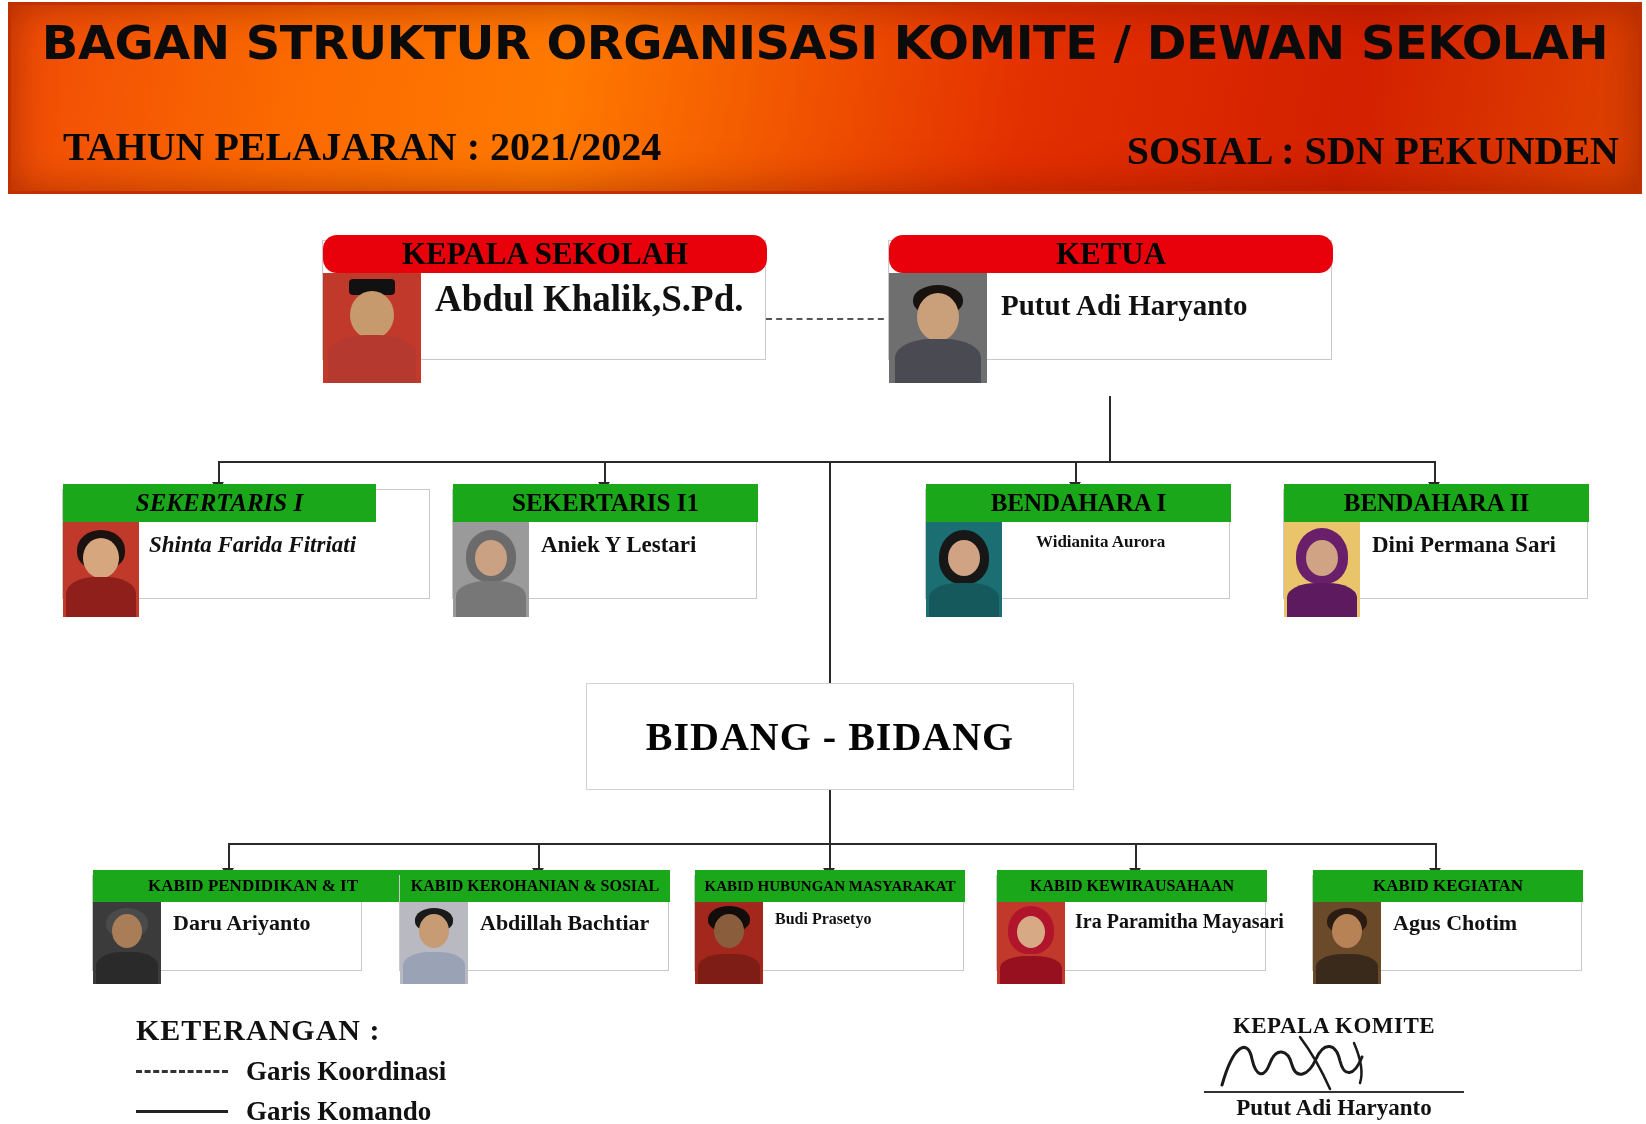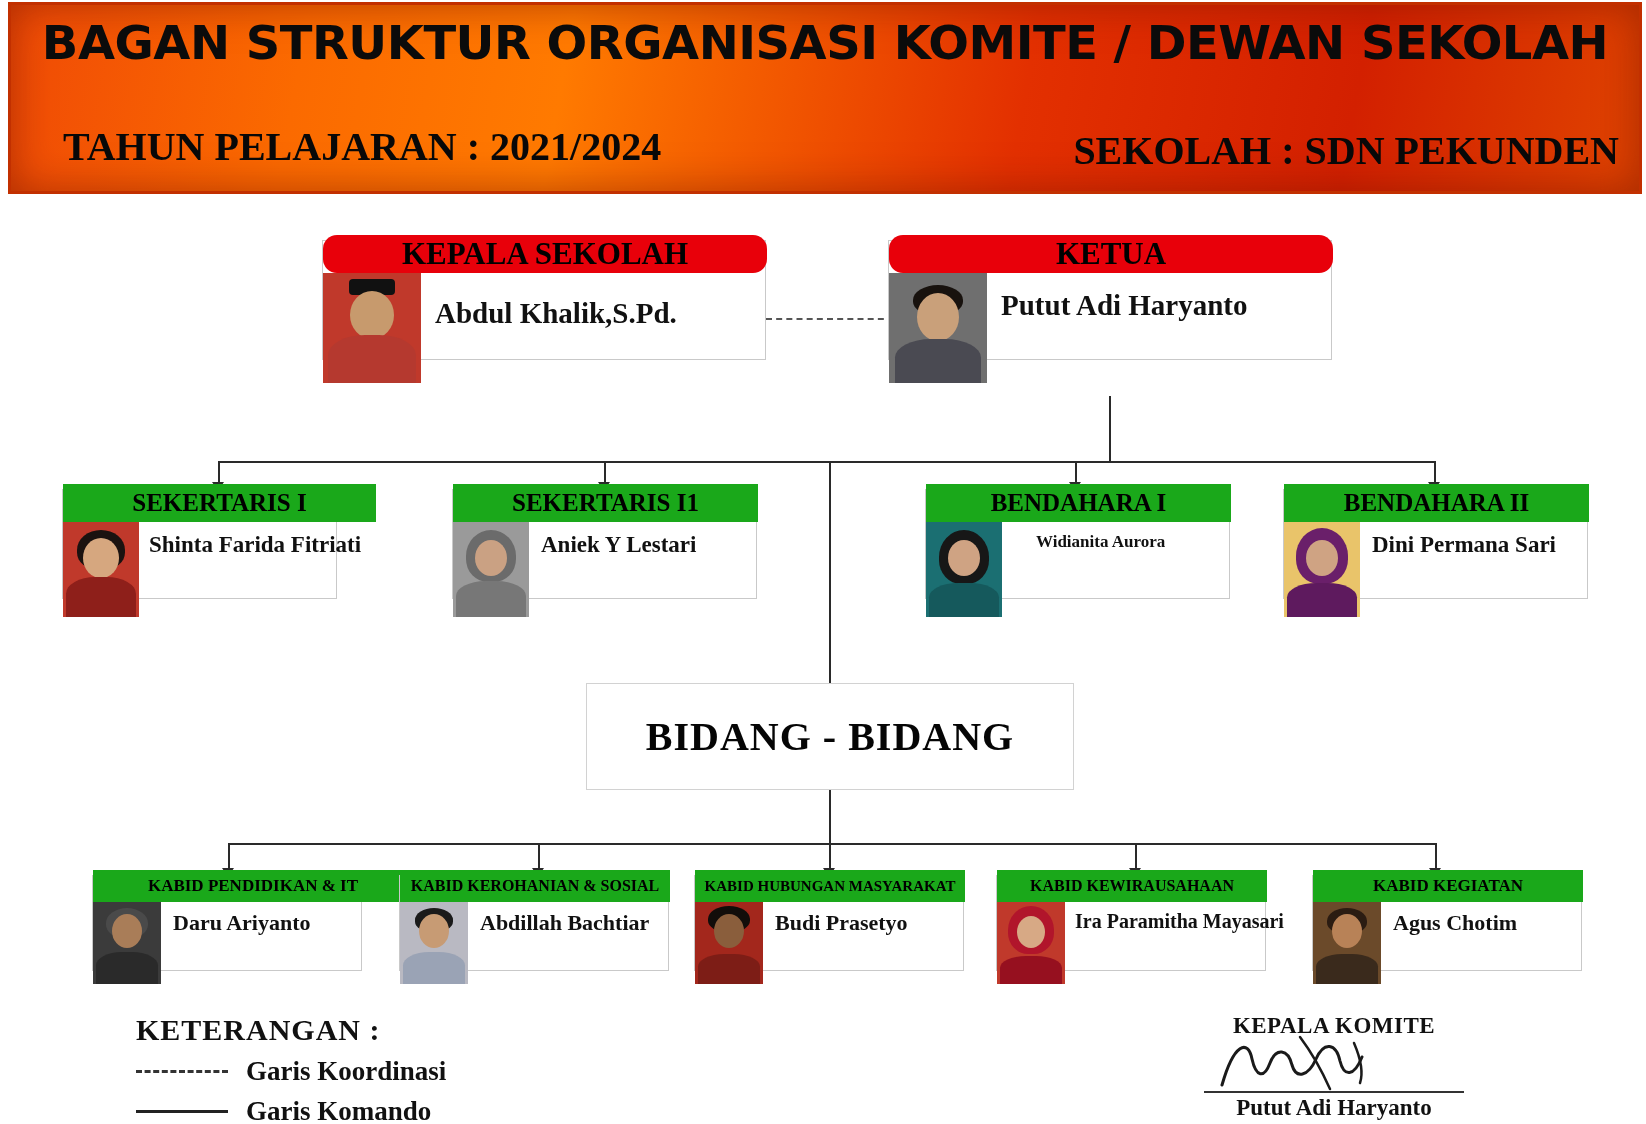--- a/index.html
+++ b/index.html
@@ -158,21 +158,21 @@
   }
   #sign .sig svg { position: absolute; left: 0; top: -6px; }
   #sign .t2 { font-size: 23px; font-weight: bold; border-top: 2px solid #333; padding-top: 2px; }
 </style>
 </head>
 <body>
 
 <div id="banner">
   <div id="banner-title">BAGAN STRUKTUR ORGANISASI KOMITE / DEWAN SEKOLAH</div>
   <div id="banner-year">TAHUN PELAJARAN : 2021/2024</div>
-  <div id="banner-school">SEKOLAH : SDN PEKUNDEN</div>
+  <div id="banner-school">SOSIAL : SDN PEKUNDEN</div>
 </div>
 
 <div class="dashed-h" style="left:766px; top:318px; width:128px;"></div>
 
 <div class="ln v" style="left:1109px; top:396px; height:66px;"></div>
 
 <div class="ln h" style="left:218px; top:461px; width:1216px;"></div>
 
 <div class="ln v" style="left:218px; top:461px; height:28px;"></div>
 <div class="arrow" style="left:212px; top:482px;"></div>
@@ -201,37 +201,37 @@
 <div class="node" style="left:322px; top:240px; width:444px; height:120px;">
   <div class="title red" style="left:0; top:-6px; width:444px; font-size:31px;">KEPALA SEKOLAH</div>
   <div class="photo" style="left:0; top:32px; width:98px; height:110px;">
     <div class="face">
       <div class="bg" style="background:#c0392b;"></div>
       <div class="cap" style="top:6px; width:46px; height:16px; background:#111;"></div>
       <div class="head" style="top:18px; width:44px; height:48px; background:#c79a6d;"></div>
       <div class="body" style="width:88px; height:48px; background:#b5392f;"></div>
     </div>
   </div>
-  <div class="name" style="left:112px; top:56px; font-size:29px;">Abdul Khalik,S.Pd.</div>
+  <div class="name" style="left:112px; top:36px; font-size:37px;">Abdul Khalik,S.Pd.</div>
 </div>
 
 <div class="node" style="left:888px; top:240px; width:444px; height:120px;">
   <div class="title red" style="left:0; top:-6px; width:444px; font-size:31px;">KETUA</div>
   <div class="photo" style="left:0; top:32px; width:98px; height:110px;">
     <div class="face">
       <div class="bg" style="background:#6f6f6f;"></div>
       <div class="hair" style="top:12px; width:50px; height:30px; background:#18120e;"></div>
       <div class="head" style="top:20px; width:42px; height:48px; background:#c9a07a;"></div>
       <div class="body" style="width:86px; height:44px; background:#4a4a52;"></div>
     </div>
   </div>
   <div class="name" style="left:112px; top:48px; font-size:29px;">Putut Adi Haryanto</div>
 </div>
 
-<div class="node" style="left:62px; top:489px; width:275px; height:110px;">
+<div class="node" style="left:62px; top:489px; width:368px; height:110px;font-style:italic;">
   <div class="title green" style="left:0; top:-6px; width:313px; font-size:25px;">SEKERTARIS I</div>
   <div class="photo" style="left:0; top:32px; width:76px; height:95px;">
     <div class="face">
       <div class="bg" style="background:#c0392b;"></div>
       <div class="hair" style="top:8px; width:48px; height:40px; background:#1b1210;"></div>
       <div class="head" style="top:16px; width:36px; height:40px; background:#d6a77f;"></div>
       <div class="body" style="width:70px; height:40px; background:#8e1f1a;"></div>
     </div>
   </div>
   <div class="name" style="left:86px; top:42px; font-size:23px;">Shinta Farida Fitriati</div>
@@ -309,21 +309,21 @@
 <div class="node" style="left:694px; top:875px; width:270px; height:96px;">
   <div class="title green" style="left:0; top:-6px; width:270px; height:32px; line-height:32px; font-size:15px;">KABID HUBUNGAN MASYARAKAT</div>
   <div class="photo" style="left:0; top:26px; width:68px; height:82px;">
     <div class="face">
       <div class="bg" style="background:#a3271c;"></div>
       <div class="hair" style="top:4px; width:42px; height:26px; background:#120d0a;"></div>
       <div class="head" style="top:12px; width:30px; height:34px; background:#8a5e3c;"></div>
       <div class="body" style="width:62px; height:30px; background:#7d1d16;"></div>
     </div>
   </div>
-  <div class="name" style="left:80px; top:34px; font-size:22px;">Budi Prasetyo</div>
+  <div class="name" style="left:80px; top:34px; font-size:16px;">Budi Prasetyo</div>
 </div>
 
 <div class="node" style="left:996px; top:875px; width:270px; height:96px;">
   <div class="title green" style="left:0; top:-6px; width:270px; height:32px; line-height:32px; font-size:16px;">KABID KEWIRAUSAHAAN</div>
   <div class="photo" style="left:0; top:26px; width:68px; height:82px;">
     <div class="face">
       <div class="bg" style="background:#c0392b;"></div>
       <div class="hair" style="top:4px; width:46px; height:48px; background:#b1152b;"></div>
       <div class="head" style="top:14px; width:28px; height:32px; background:#d7a985;"></div>
       <div class="body" style="width:62px; height:28px; background:#96101f;"></div>

